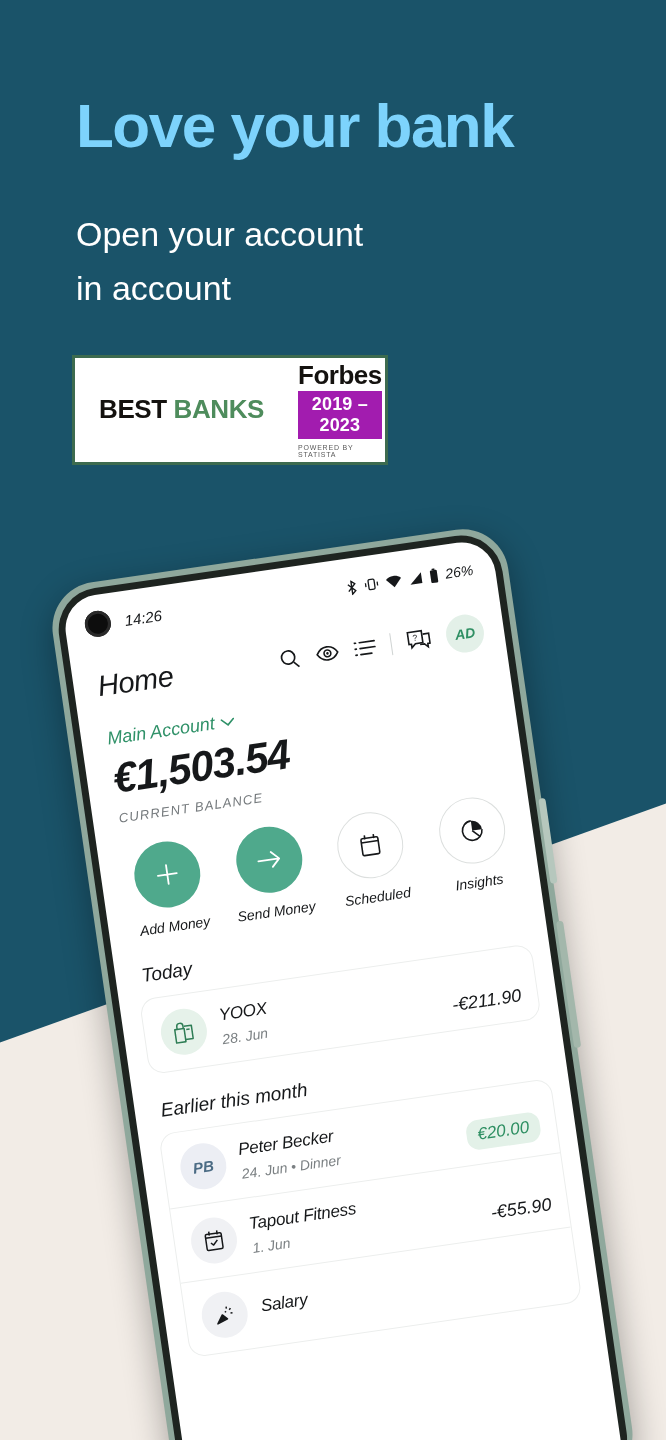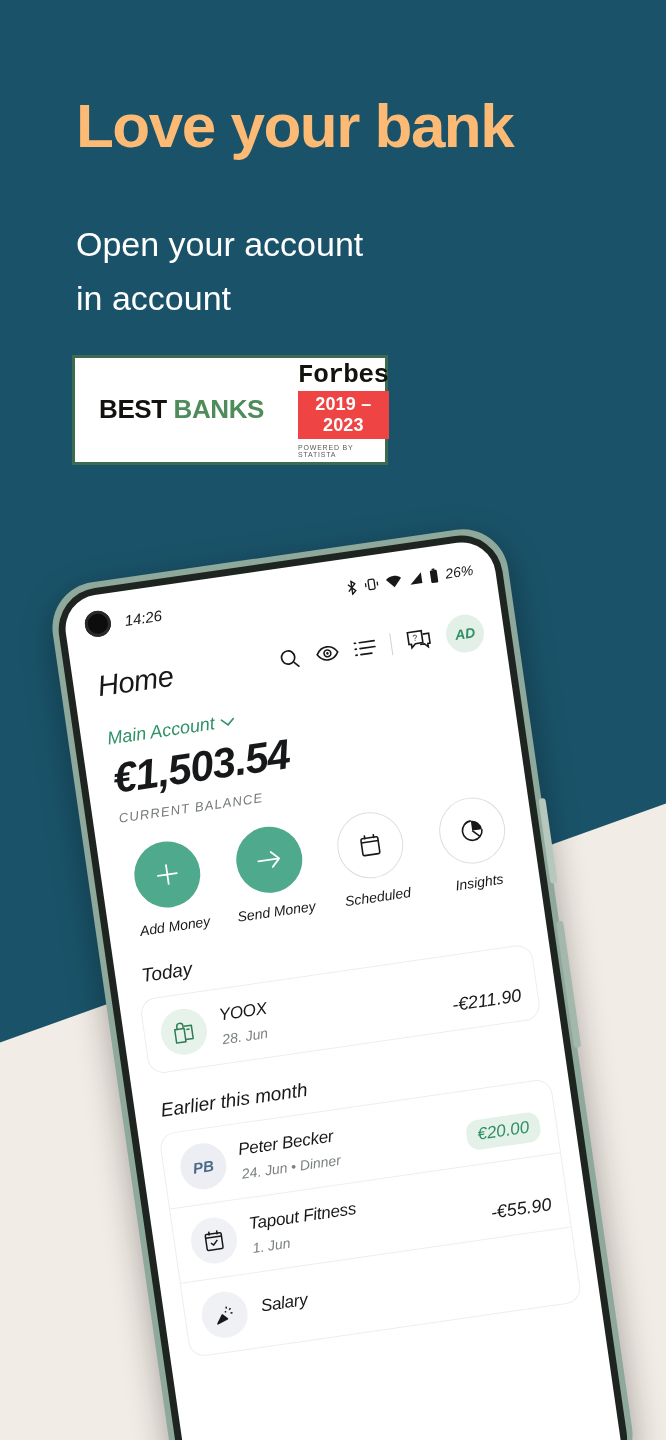--- a/index.html
+++ b/index.html
@@ -16,25 +16,25 @@
   }
   #bg-cream{
     position:absolute; left:0; top:0; width:666px; height:1440px;
     background:#f2ece6;
     clip-path: polygon(0% 72.4%, 100% 55.8%, 100% 100%, 0% 100%);
   }
 
   
   #headline{
     position:absolute; left:76px; top:93px;
-    font-size:62px; font-weight:bold; color:#fdba74;
+    font-size:62px; font-weight:bold; color:#7dd3fc;
     letter-spacing:-1.5px; line-height:1.05; white-space:nowrap;
   }
   #subhead{
-    position:absolute; left:76px; top:218px;
+    position:absolute; left:76px; top:208px;
     font-size:34px; color:#ffffff; line-height:1.58; font-weight:400;
   }
   #subhead div{ white-space:nowrap; }
 
   
   #badge{
     position:absolute; left:72px; top:355px;
     width:316px; height:110px;
     background:#ffffff;
     border:3px solid #3d6b4f;
@@ -56,26 +56,26 @@
   #badge-left .bl2 .banks{ color:#4e8c5c;text-align:right; }
   #badge-div{
     width:2px; align-self:stretch; background:#14120f;
     margin:4px 14px 4px 6px;
   }
   #badge-right{
     flex:1; display:flex; flex-direction:column;
     align-items:center; justify-content:center; gap:3px;
   }
   #forbes-word{
-    font-family:Liberation Mono, monospace;
+    font-family:Liberation Sans, sans-serif;
     font-size:26px; font-weight:bold; color:#14120f;
     letter-spacing:-0.5px; line-height:1;
   }
   #years{
-    background:#ef4444; color:#ffffff;
+    background:#a21caf; color:#ffffff;
     font-size:18px; font-weight:bold;
     padding:3px 12px; letter-spacing:0.2px;
     width:100%; text-align:center;
   }
   #statista{
     font-size:7px; color:#5a5a5a; letter-spacing:0.8px;
     margin-top:2px;
   }
 
   

